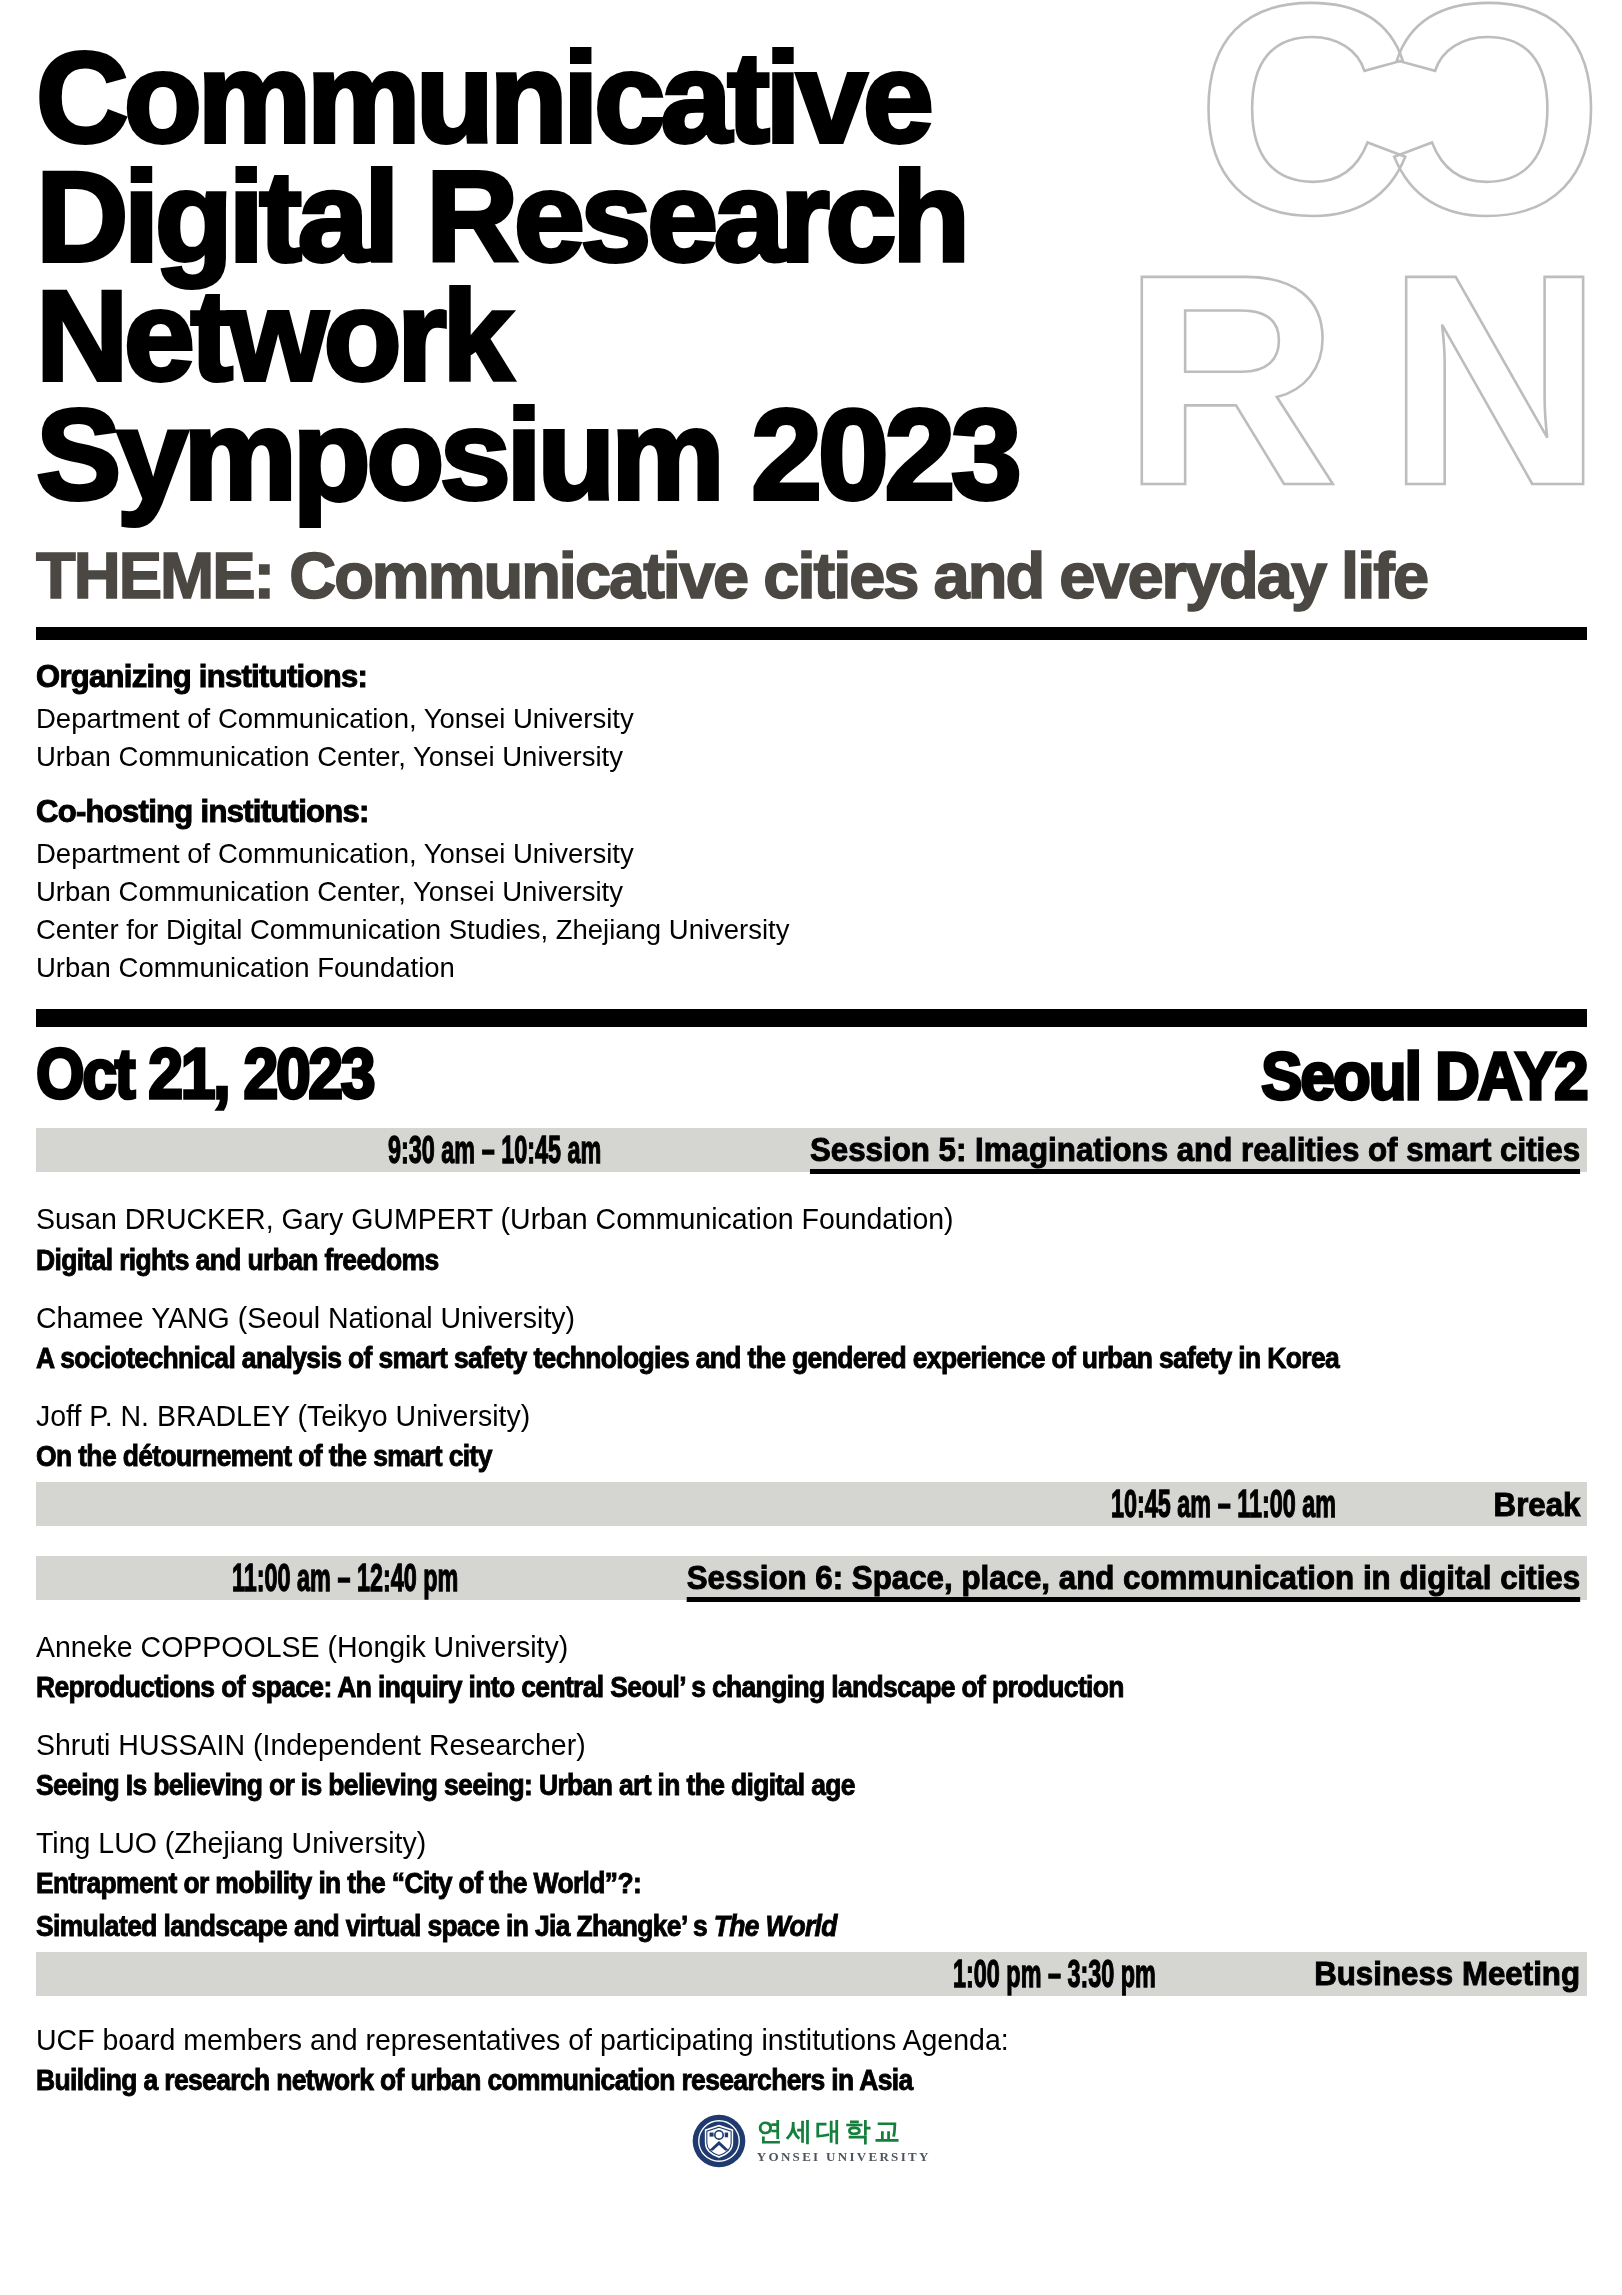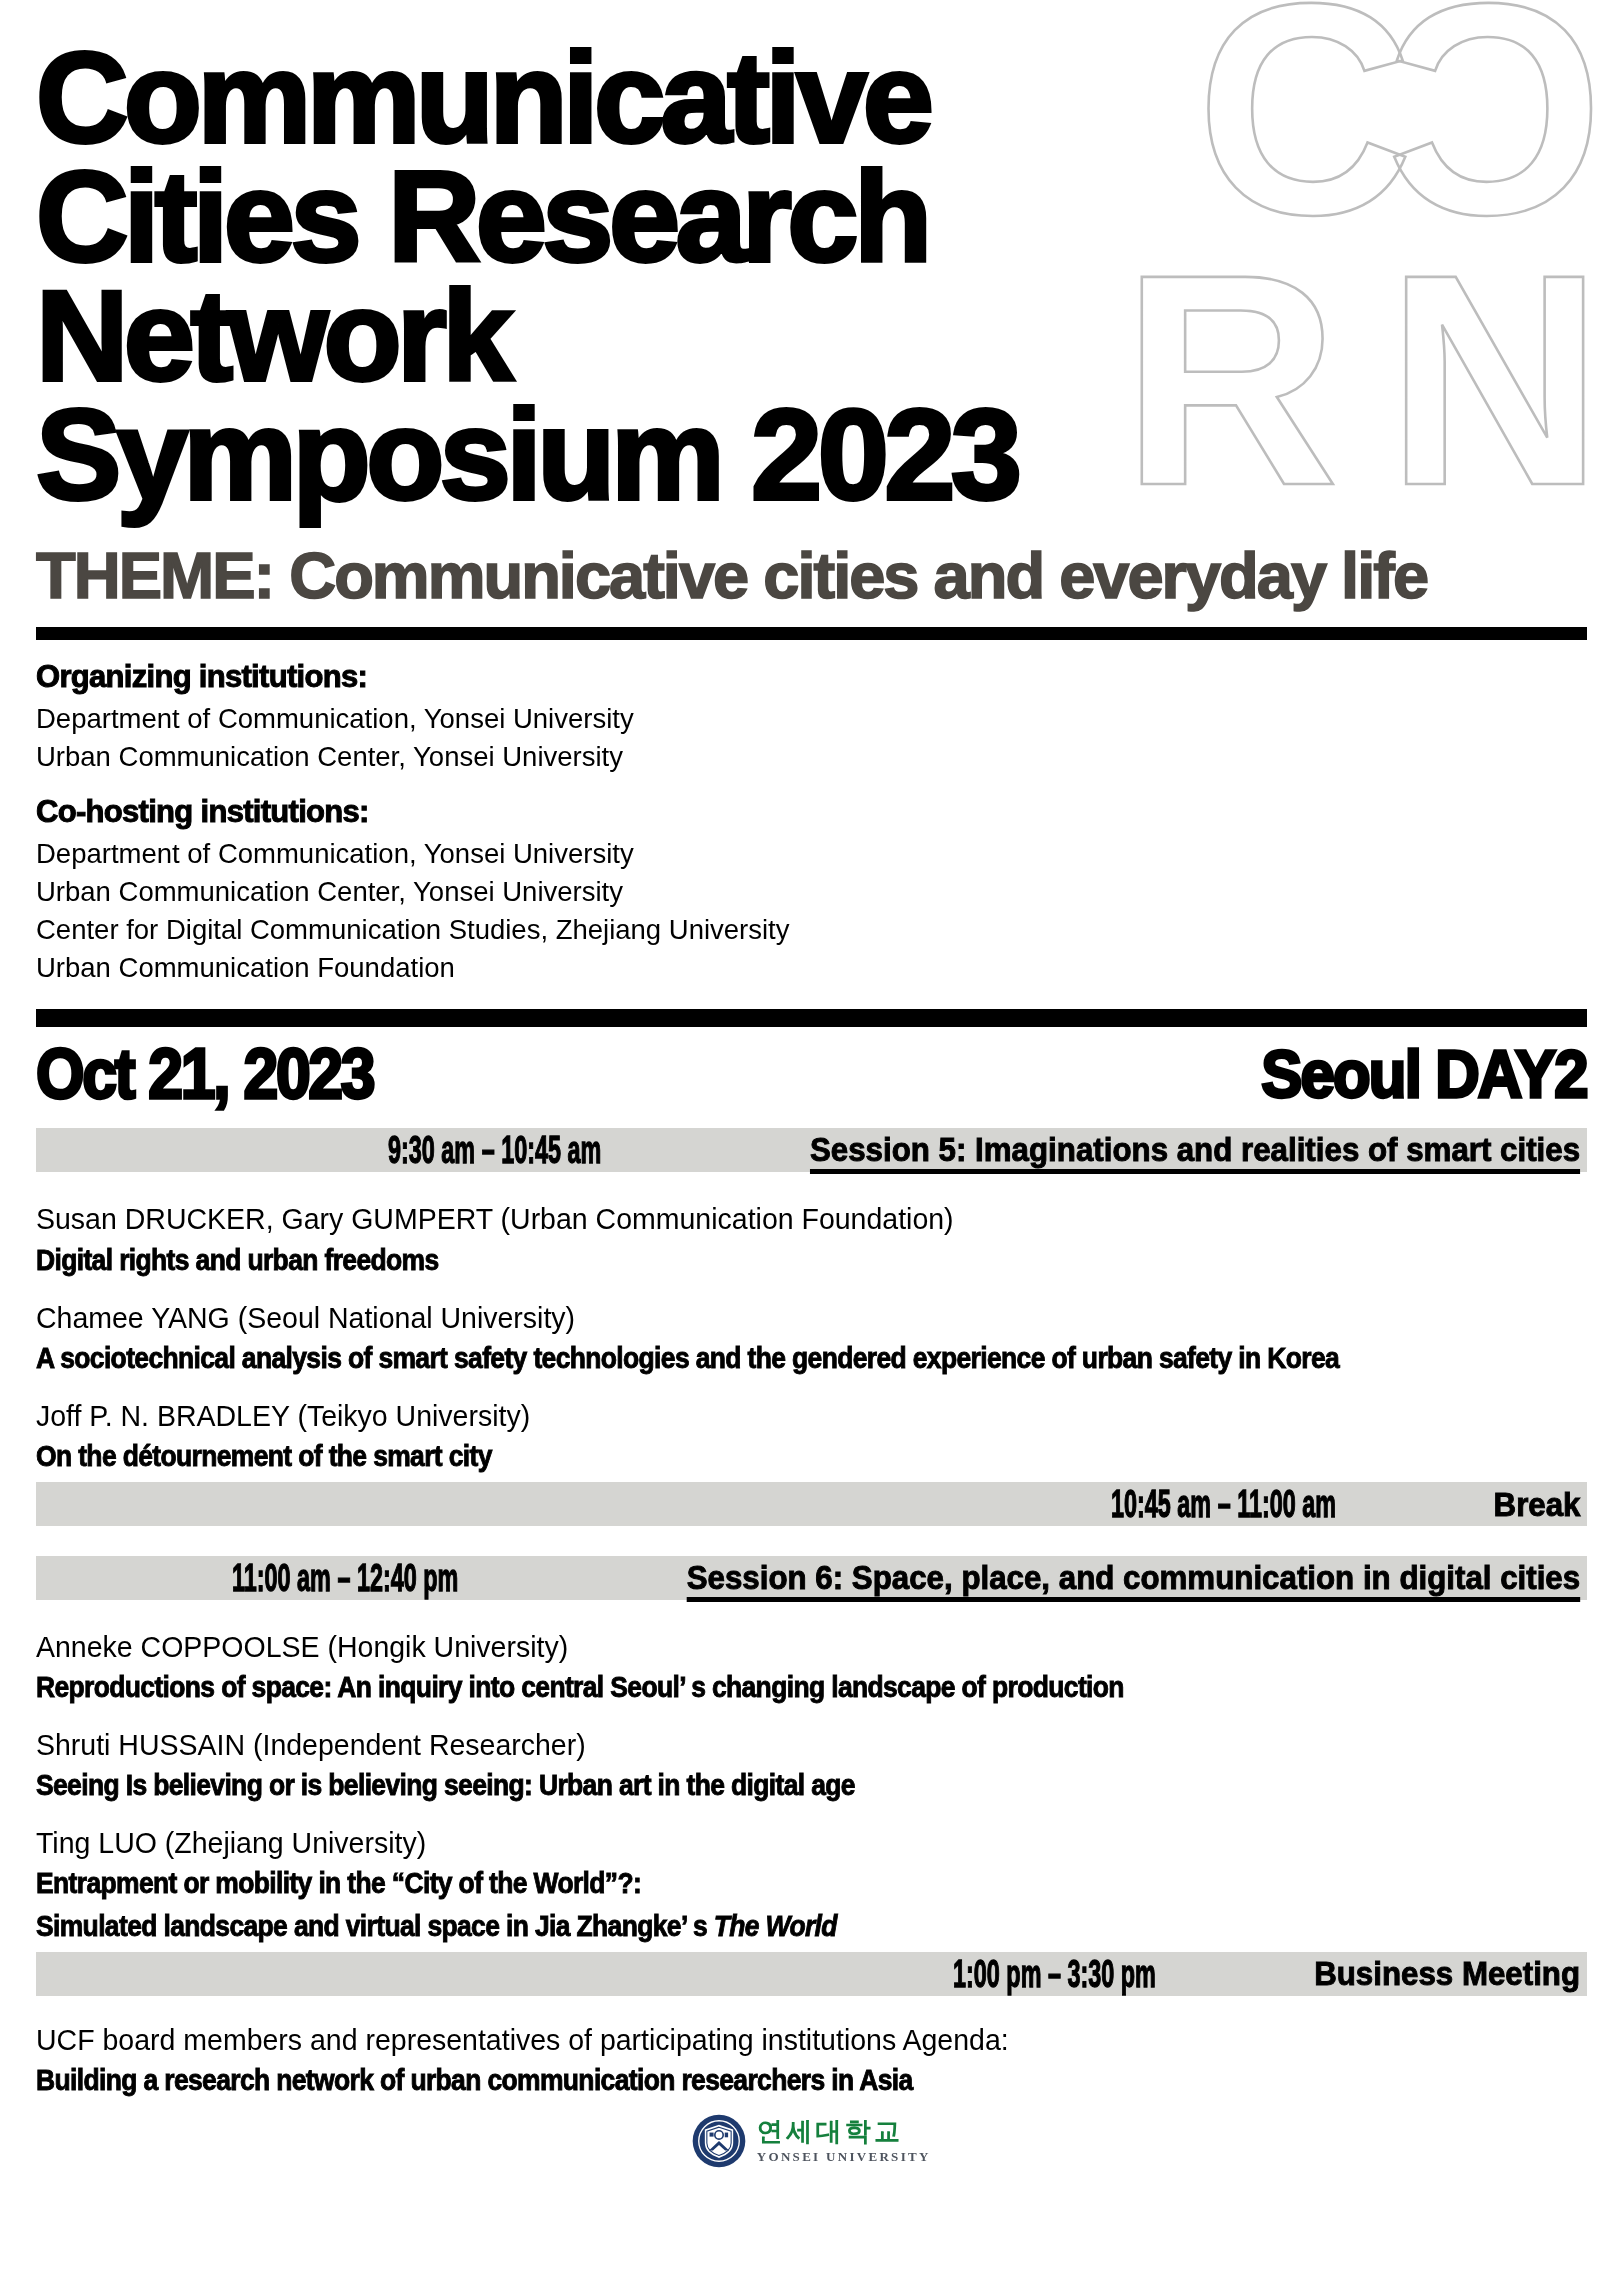--- a/index.html
+++ b/index.html
@@ -26,21 +26,21 @@
   .theme-line { margin-top: 23.6px; font-size: 65px; font-weight: 700;
     letter-spacing: -2px; color: #4b4742; -webkit-text-stroke: 1.6px #4b4742;
     white-space: nowrap; }
   .rule { margin-top: 14.4px; height: 13px; background: #000; }
   .inst-heading { margin-top: 19.6px; font-size: 31px; font-weight: 800;
     letter-spacing: -0.7px; -webkit-text-stroke: 1px #000; line-height: 1.12; }
   .inst-list { margin-top: 5.2px; list-style: none; }
   .inst-list li { font-size: 27.5px; line-height: 38px; font-weight: 400; }
   .day-divider { margin-top: 22px; height: 18.3px; background: #000; }
   .day-row { margin-top: 5.2px; margin-bottom: 14.4px; display: flex;
-    justify-content: space-between; align-items: center; height: 81px; }
+    justify-content: space-between; align-items: flex-end; height: 81px; }
   .day-date { font-size: 71px; font-weight: 900; letter-spacing: -2.6px;
     -webkit-text-stroke: 3.3px #000; white-space: nowrap;
     transform: scaleX(0.88); transform-origin: left top; }
   .day-loc { font-size: 67px; font-weight: 900; letter-spacing: -2px;
     -webkit-text-stroke: 3.3px #000; white-space: nowrap;
     transform: scaleX(0.92); transform-origin: right top; }
   
   .timebar { height: 44px; background: #d5d5d2; display: flex;
     justify-content: flex-end; align-items: center;
     padding: 0 6.5px 0 10.5px; margin-bottom: 29.4px; }
@@ -84,21 +84,21 @@
 
   <div class="watermark">
     <span class="wm-row"><span class="wm-letter">C</span><span class="wm-letter mirror">C</span></span>
     <span class="wm-row"><span class="wm-letter">R</span><span class="wm-letter spaced">N</span></span>
   </div>
 
   <div class="content">
 
     <div class="main-title">
       <div>Communicative</div>
-      <div>Cities Research</div>
+      <div>Digital Research</div>
       <div>Network</div>
       <div>Symposium 2023</div>
     </div>
 
     <div class="theme-line">THEME: Communicative cities and everyday life</div>
 
     <div class="rule"></div>
 
     <div>
       <div class="inst-heading">Organizing institutions:</div>

